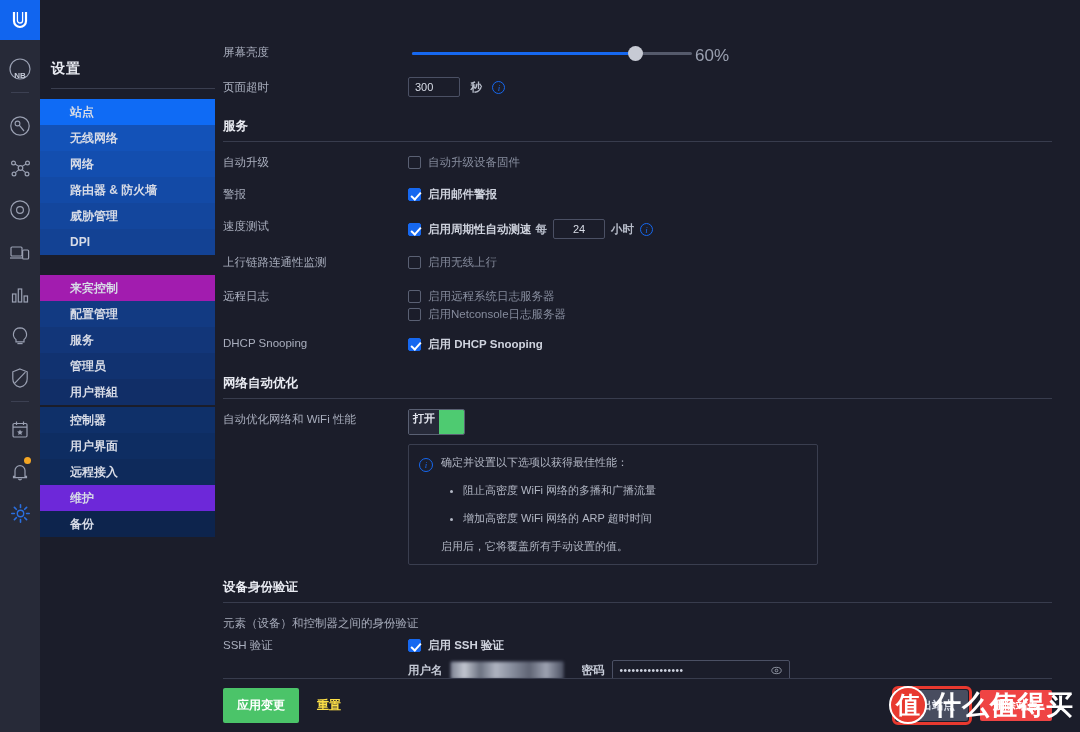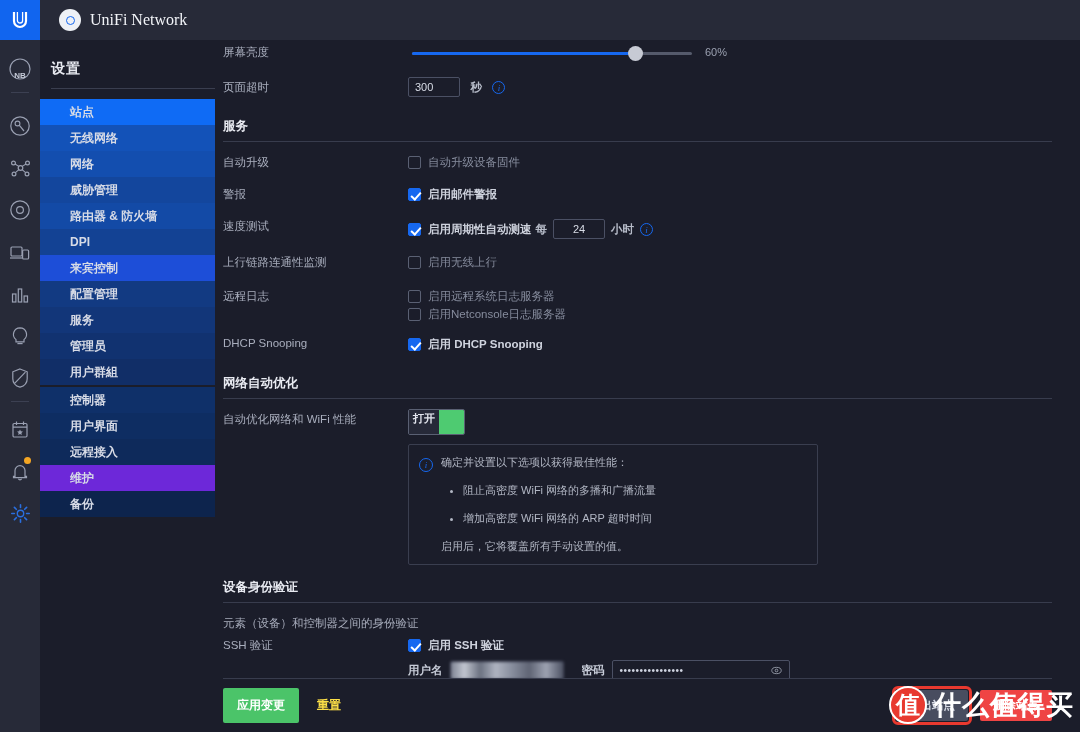--- a/index.html
+++ b/index.html
@@ -54,21 +54,21 @@
     cursor: pointer; position: relative;
     font-weight: bold;
   }
   .nav-item.g1 { background: #1358c4; }
   .nav-item.g1.i0 { background: #1358c4; }
   .nav-item.g1.i1 { background: #1352b8; }
   .nav-item.g1.i2 { background: #134eaf; }
   .nav-item.g1.i3 { background: #134aa6; }
   .nav-item.g1.i4 { background: #13469d; }
   .nav-item.g1.i5 { background: #134294; }
-  .nav-item.g1.i6 { background: #1d4ed8; }
+  .nav-item.g1.i6 { background: #a21caf; margin-top: 20px; }
   .nav-item.g1.i7 { background: #123a82; }
   .nav-item.g1.i8 { background: #123679; }
   .nav-item.g1.i9 { background: #113270; }
   .nav-item.g1.i10 { background: #112e67; }
   .nav-item.active {
     background: #0f6bf5 !important;
   }
   .nav-item.active::after {
     content:''; position:absolute; right:-13px; top:0;
     border-top: 13px solid transparent;
@@ -115,22 +115,22 @@
   }
   .slider-fill {
     position: absolute; left: 189px; top: 12px; width: 222px; height: 3px;
     background: #1668f0; border-radius: 2px;
   }
   .slider-knob {
     position: absolute; left: 405px; top: 6px; width: 15px; height: 15px;
     border-radius: 50%; background: #c7cad4;
   }
   .slider-val {
-    position: absolute; left: 482px; top: 6px;
-    color: #9aa0b0; font-size: 11px;
+    position: absolute; left: 472px; top: 6px;
+    color: #9aa0b0; font-size: 17px;
   }
 
   
   .cbx-line { display: flex; align-items: center; margin: 3px 0 2px 0; }
   .cbx {
     width: 13px; height: 13px; border-radius: 2px;
     border: 1px solid #5a6073; background: transparent;
     flex: 0 0 13px; position: relative; margin-right: 7px;
   }
   .cbx.on { background: #1668f0; border-color: #1668f0; }
@@ -367,22 +367,22 @@
   </div>
 
   <div class="sidebar">
     <div style="height:40px;"></div>
     <div class="sidebar-title">设置</div>
     <div class="sidebar-hr"></div>
     <div class="nav-group">
       <div class="nav-item g1 i0 active">站点</div>
       <div class="nav-item g1 i1">无线网络</div>
       <div class="nav-item g1 i2">网络</div>
+      <div class="nav-item g1 i3">路由器 &amp; 防火墙</div>
       <div class="nav-item g1 i4">威胁管理</div>
-      <div class="nav-item g1 i3">路由器 &amp; 防火墙</div>
       <div class="nav-item g1 i5">DPI</div>
       <div class="nav-item g1 i6">来宾控制</div>
       <div class="nav-item g1 i7">配置管理</div>
       <div class="nav-item g1 i8">服务</div>
       <div class="nav-item g1 i9">管理员</div>
       <div class="nav-item g1 i10">用户群組</div>
     </div>
     <div class="nav-gap"></div>
     <div class="nav-group">
       <div class="nav-item g2 j0">控制器</div>
@@ -556,20 +556,14 @@
         <button class="btn-delete">删除站点</button>
       </div>
     </div>
 
     <div class="watermark">
       <span class="wm-badge">值</span>
       <span class="wm-text">什么值得买</span>
     </div>
   </div>
 
-  <div class="topbar">
-    <span class="topbar-mark">
-        <i></i>
-      </span>
-    <span class="topbar-title">UniFi Network</span>
-  </div>
 
 </div>
 
 </body></html>

